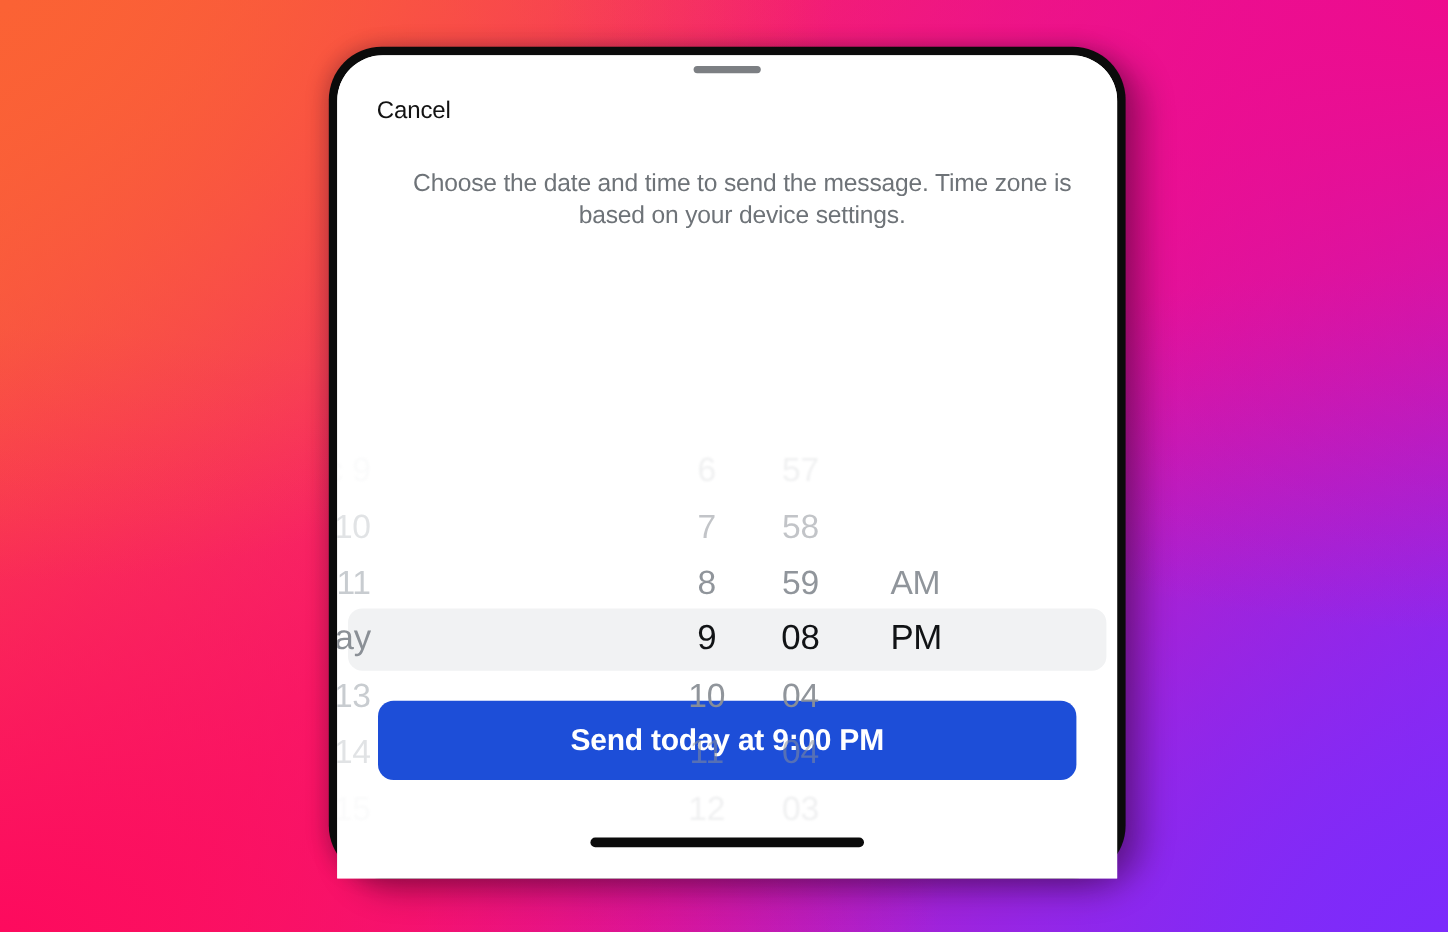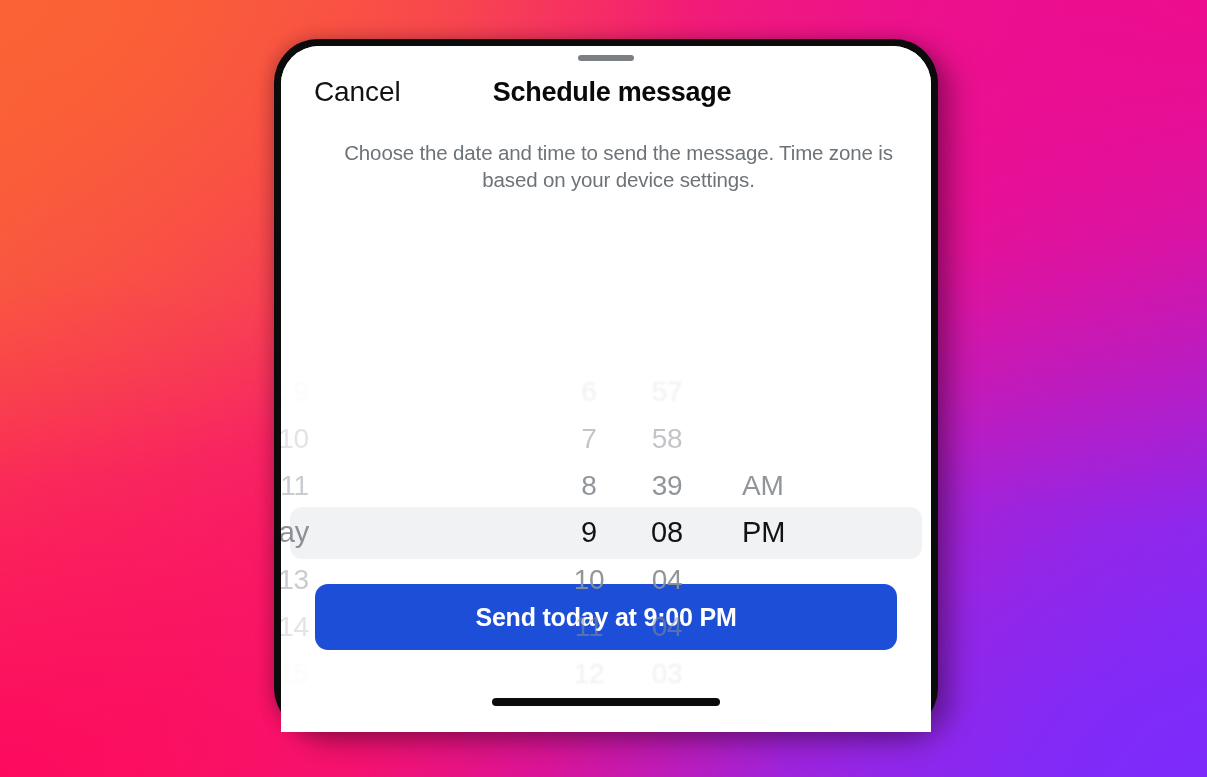--- a/index.html
+++ b/index.html
@@ -63,21 +63,21 @@
   #sheet-header {
     position:relative;
     height:62px;
     flex:0 0 auto;
     display:flex;
     align-items:center;
   }
   #cancel-button {
     position:absolute;
     left:33px;
-    font-size:28px;
+    font-size:20px;
     color:#121212;
     letter-spacing:-0.1px;
     background:none; border:none;
     font-family:"Liberation Sans", sans-serif;
     cursor:pointer;
     line-height:1;
   }
   #sheet-title {
     width:100%;
     text-align:center;
@@ -205,42 +205,41 @@
 
 <div id="phone-frame">
   <div id="phone-screen">
 
     <div id="sheet">
 
       <div id="drag-handle"></div>
 
       <div id="sheet-header">
         <button id="cancel-button">Cancel</button>
-        <div id="sheet-title">Schedule message</div>
       </div>
 
       <div id="sheet-description">Choose the date and time to send the message. Time zone is based on your device settings.</div>
 
       <div id="datetime-picker">
         <div id="picker-selection-band"></div>
         <div id="picker-rows" style="top: 150.5px;">
             <div class="picker-row d3">
               <div class="cell date"> <span class="dnum">Dec 9</span></div>
               <div class="cell hour">6</div>
               <div class="cell minute">57</div>
             </div>
             <div class="picker-row d2">
               <div class="cell date"> <span class="dnum">Dec 10</span></div>
               <div class="cell hour">7</div>
               <div class="cell minute">58</div>
             </div>
             <div class="picker-row d1">
               <div class="cell date"> <span class="dnum">Dec 11</span></div>
               <div class="cell hour">8</div>
-              <div class="cell minute">39</div>
+              <div class="cell minute">59</div>
               <div class="cell ampm">AM</div>
             </div>
             <div class="picker-row selected">
               <div class="cell date"><span class="dow">Today</span></div>
               <div class="cell hour">9</div>
               <div class="cell minute">08</div>
               <div class="cell ampm">PM</div>
             </div>
             <div class="picker-row d1">
               <div class="cell date"> <span class="dnum">Dec 13</span></div>

